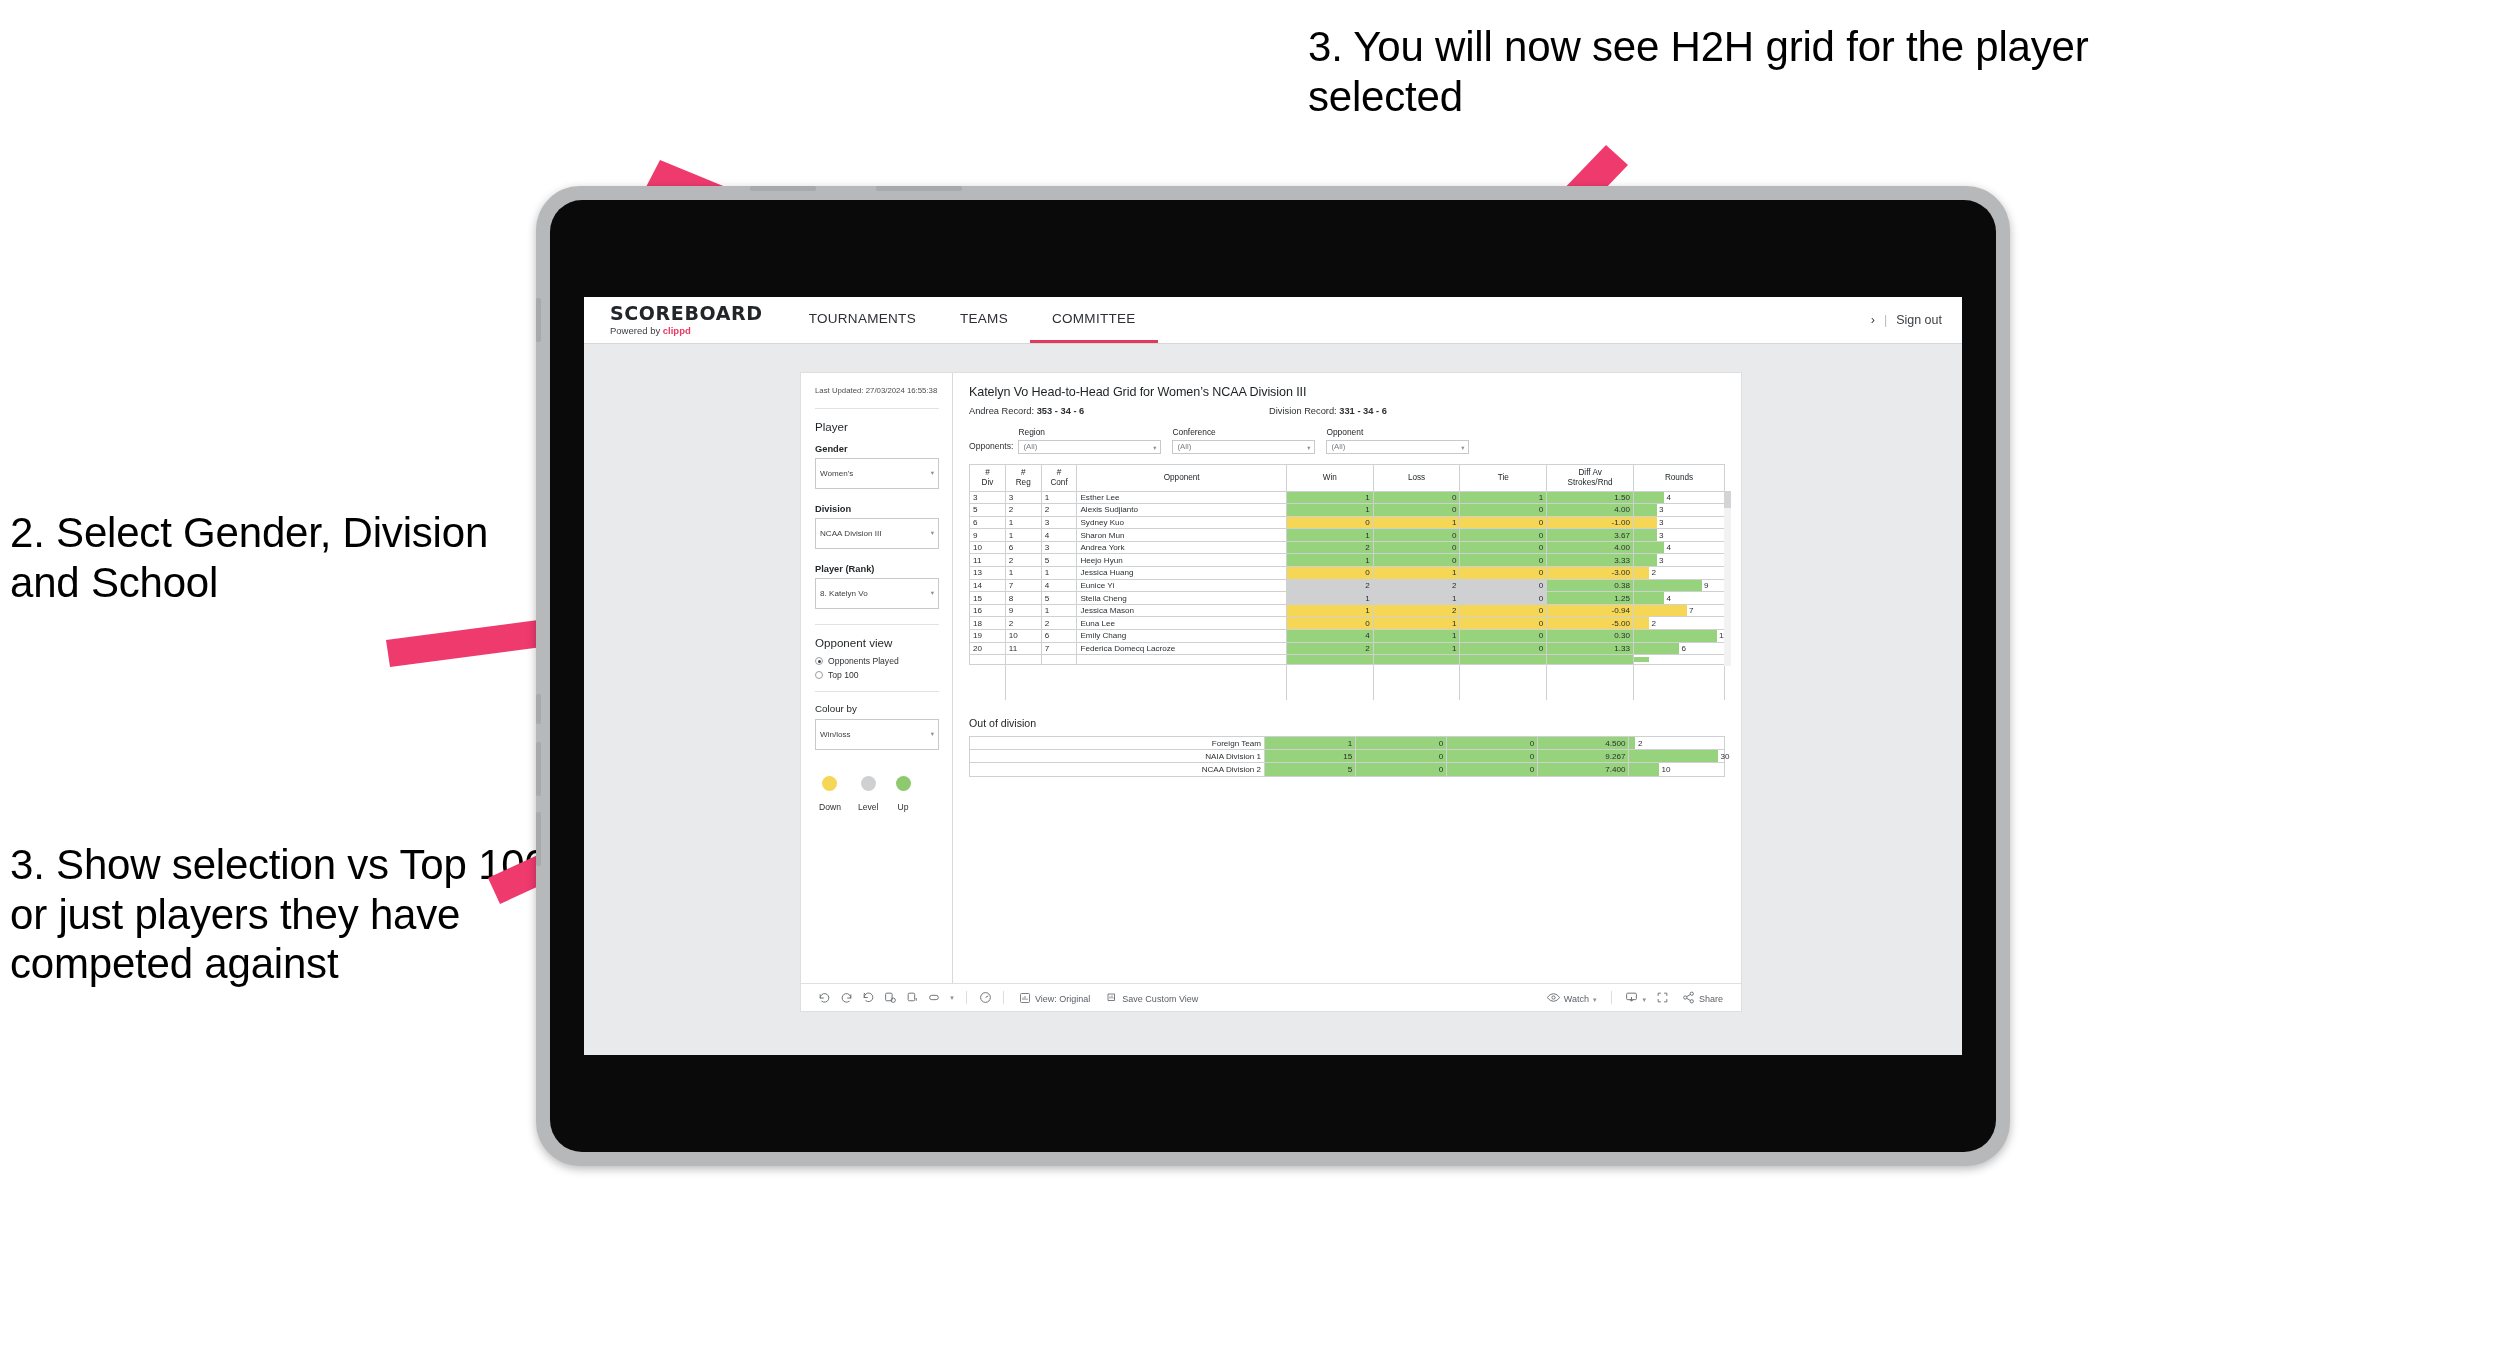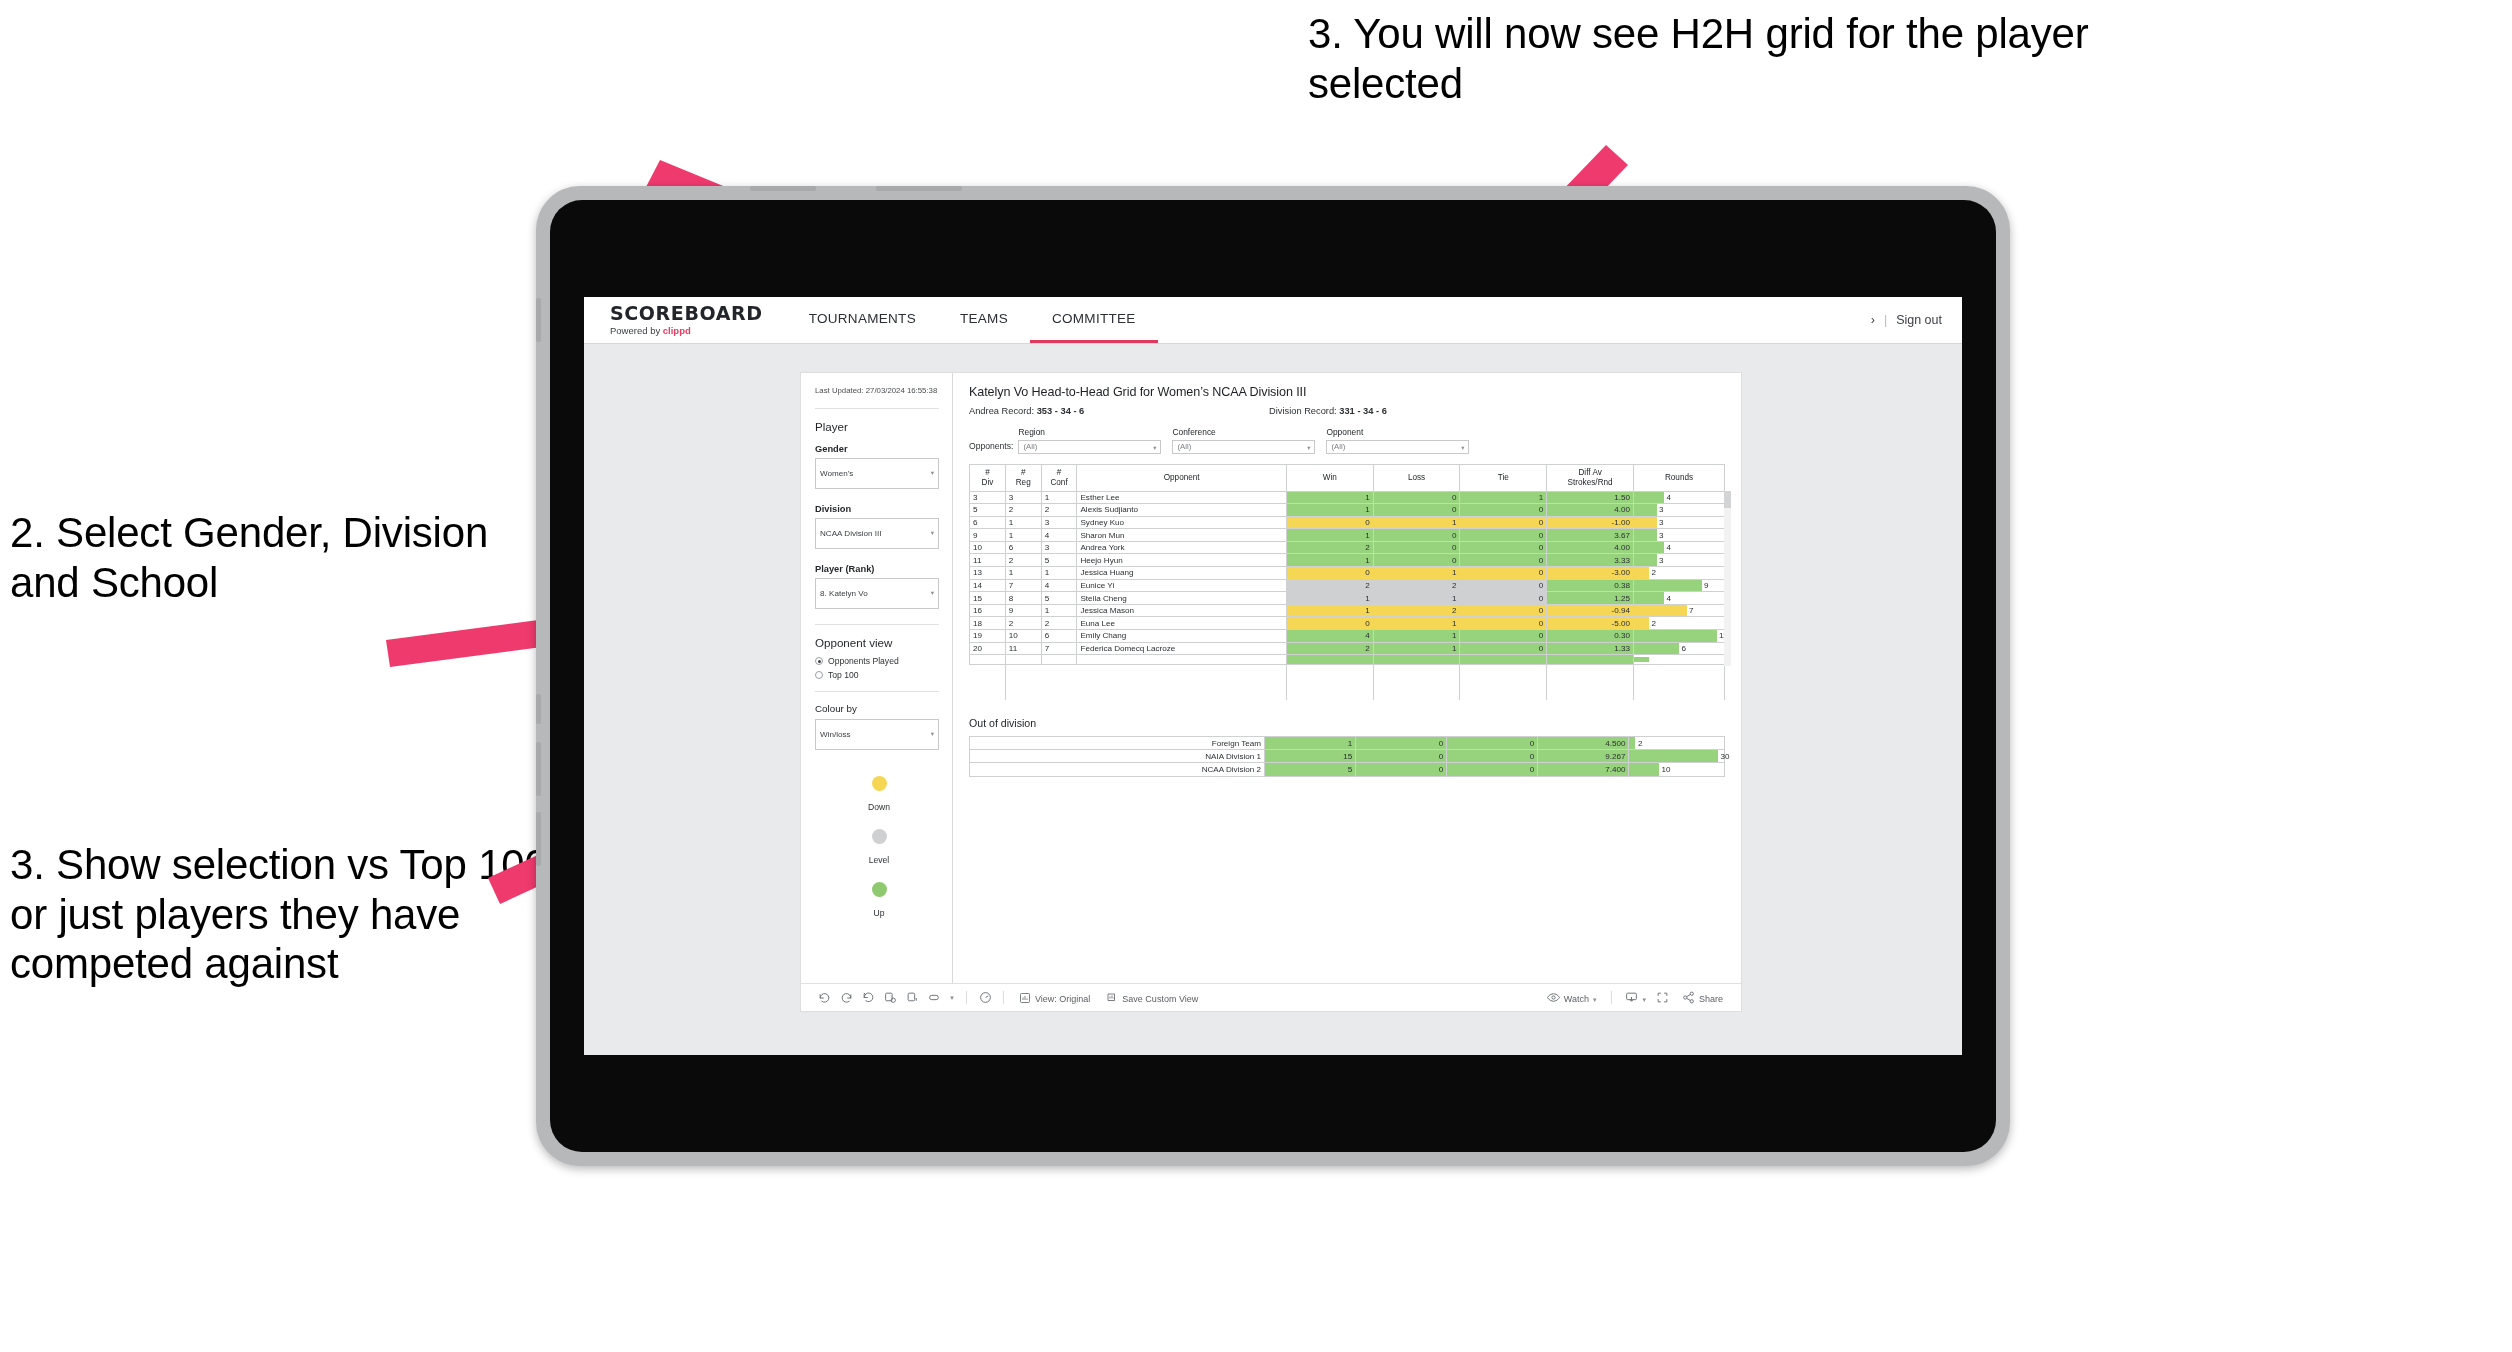--- a/index.html
+++ b/index.html
@@ -18,21 +18,21 @@
     font-size: 42px;
     line-height: 1.18;
     font-weight: 400;
     letter-spacing: -0.2px;
   }
   .callout b { font-weight: 700; }
 
   #callout-1 { left: 10px;  top: 14px;  width: 730px; }
   #callout-2 { left: 10px;  top: 508px; width: 520px; }
   #callout-3 { left: 10px;  top: 840px; width: 540px; }
-  #callout-4 { left: 1308px; top: 9px; width: 800px; }
+  #callout-4 { left: 1308px; top: 22px; width: 800px; }
 
   
   .arrow { position: absolute; overflow: visible; pointer-events: none; }
 
   
   #tablet {
     position: absolute;
     left: 536px; top: 186px;
     width: 1474px; height: 980px;
     background: #b6b8ba;
@@ -173,21 +173,21 @@
   .radio {
     width: 8px; height: 8px; border-radius: 50%;
     border: 1px solid #9a9ea2; background: #fff;
     position: relative; flex: 0 0 auto;
   }
   .radio.checked::after {
     content: ""; position: absolute;
     left: 1.6px; top: 1.6px; width: 3.2px; height: 3.2px;
     border-radius: 50%; background: #3b3f43;
   }
-  #legend-dots { display: flex; gap: 17px; margin-top: 26px; padding-left: 4px; flex-direction: column; }
+  #legend-dots { display: flex; gap: 17px; margin-top: 26px; padding-left: 4px; }
   .ldot-wrap { display: flex; flex-direction: column; align-items: center; }
   .ldot { width: 15px; height: 15px; border-radius: 50%; }
   .ldot-label { margin-top: 11px; font-size: 8.6px; color: #2e3235; }
 
   
   #content { flex: 1; padding: 12px 16px 0 16px; min-width: 0; position: relative; }
   #viz-title { font-size: 12.6px; color: #1d2124; font-weight: 400; letter-spacing: -.1px; }
   #records { display: flex; margin-top: 7px; font-size: 9.3px; color: #2c3033; }
   #records .rec { margin-right: 0; }
   #rec-overall { width: 300px; }

